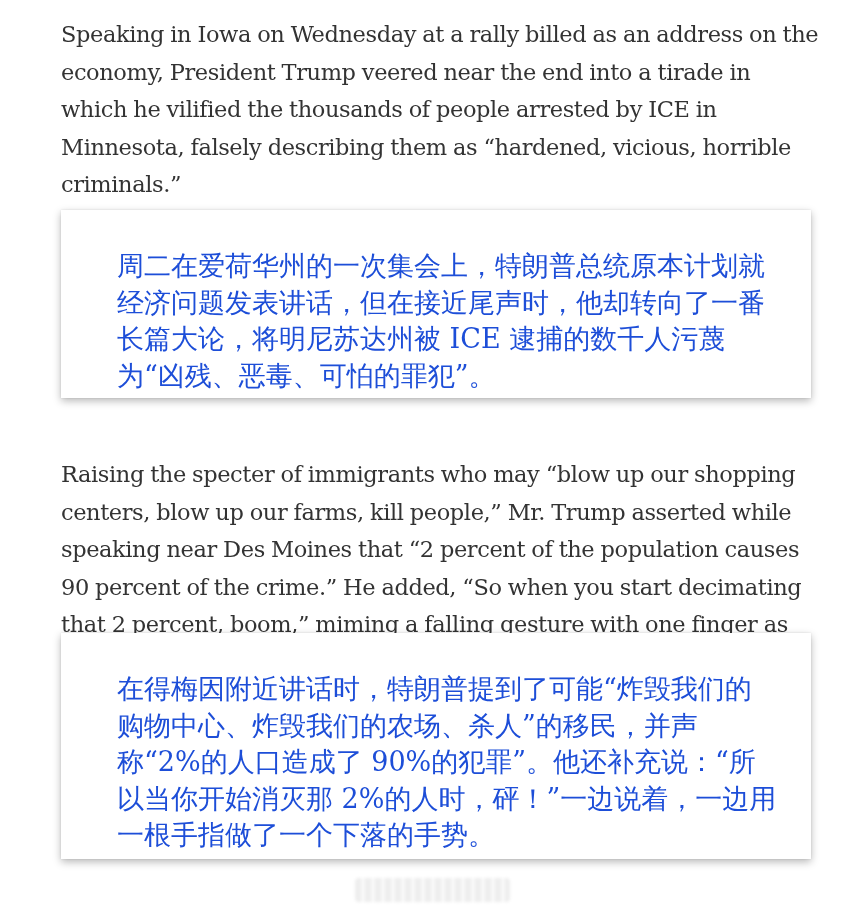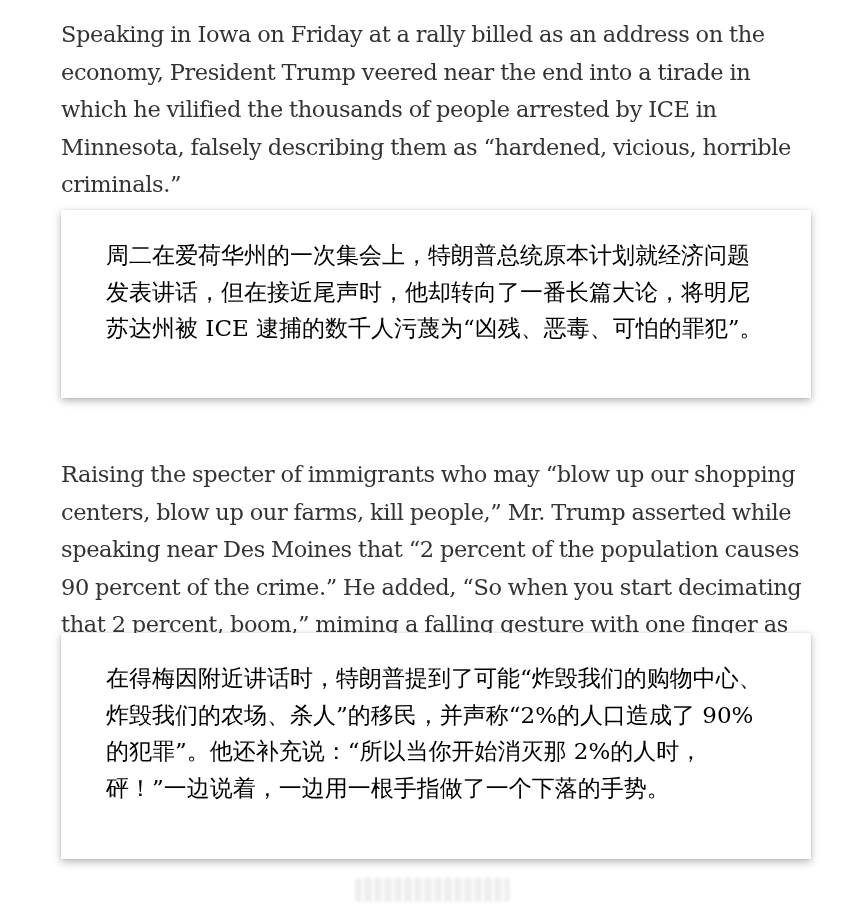--- a/index.html
+++ b/index.html
@@ -30,41 +30,41 @@
       position: absolute;
       left: 61px;
       width: 750px;
       background: #ffffff;
       box-shadow: 0 3px 8px rgba(0,0,0,0.28), 0 0 2px rgba(0,0,0,0.10);
       box-sizing: border-box;
       padding: 22px 40px 18px 40px;
     }
     .zh-text {
       font-family: "DejaVu Serif", "Liberation Serif", serif;
-      font-size: 23px;
+      font-size: 27px;
       line-height: 36.5px;
-      color: #000000;
-      margin: 5px;
+      color: #1d4ed8;
+      margin: 16px;
       width: 660px;
     }
     .watermark {
       position: absolute;
       left: 355px;
       top: 878px;
       width: 155px;
       height: 24px;
       background: repeating-linear-gradient(90deg, rgba(220,220,220,0.5) 0 6px, rgba(240,240,240,0.4) 6px 10px);
       filter: blur(1.5px);
       border-radius: 4px;
     }
   </style>
 </head>
 <body>
 
-<p class="en-para" style="top: 16px;">Speaking in Iowa on Friday at a rally billed as an address on the economy, President Trump veered near the end into a tirade in which he vilified the thousands of people arrested by ICE in Minnesota, falsely describing them as “hardened, vicious, horrible criminals.”</p>
+<p class="en-para" style="top: 16px;">Speaking in Iowa on Wednesday at a rally billed as an address on the economy, President Trump veered near the end into a tirade in which he vilified the thousands of people arrested by ICE in Minnesota, falsely describing them as “hardened, vicious, horrible criminals.”</p>
 
 <div class="zh-box" style="top: 210px; height: 188px;">
   <p class="zh-text">周二在爱荷华州的一次集会上，特朗普总统原本计划就经济问题发表讲话，但在接近尾声时，他却转向了一番长篇大论，将明尼苏达州被 ICE 逮捕的数千人污蔑为“凶残、恶毒、可怕的罪犯”。</p>
 </div>
 
 <p class="en-para" style="top: 456px;">Raising the specter of immigrants who may “blow up our shopping centers, blow up our farms, kill people,” Mr. Trump asserted while speaking near Des Moines that “2 percent of the population causes 90 percent of the crime.” He added, “So when you start decimating that 2 percent, boom,” miming a falling gesture with one finger as he spoke.</p>
 
 <div class="zh-box" style="top: 633px; height: 226px;">
   <p class="zh-text">在得梅因附近讲话时，特朗普提到了可能“炸毁我们的购物中心、炸毁我们的农场、杀人”的移民，并声称“2%的人口造成了 90%的犯罪”。他还补充说：“所以当你开始消灭那 2%的人时，砰！”一边说着，一边用一根手指做了一个下落的手势。</p>
 </div>

